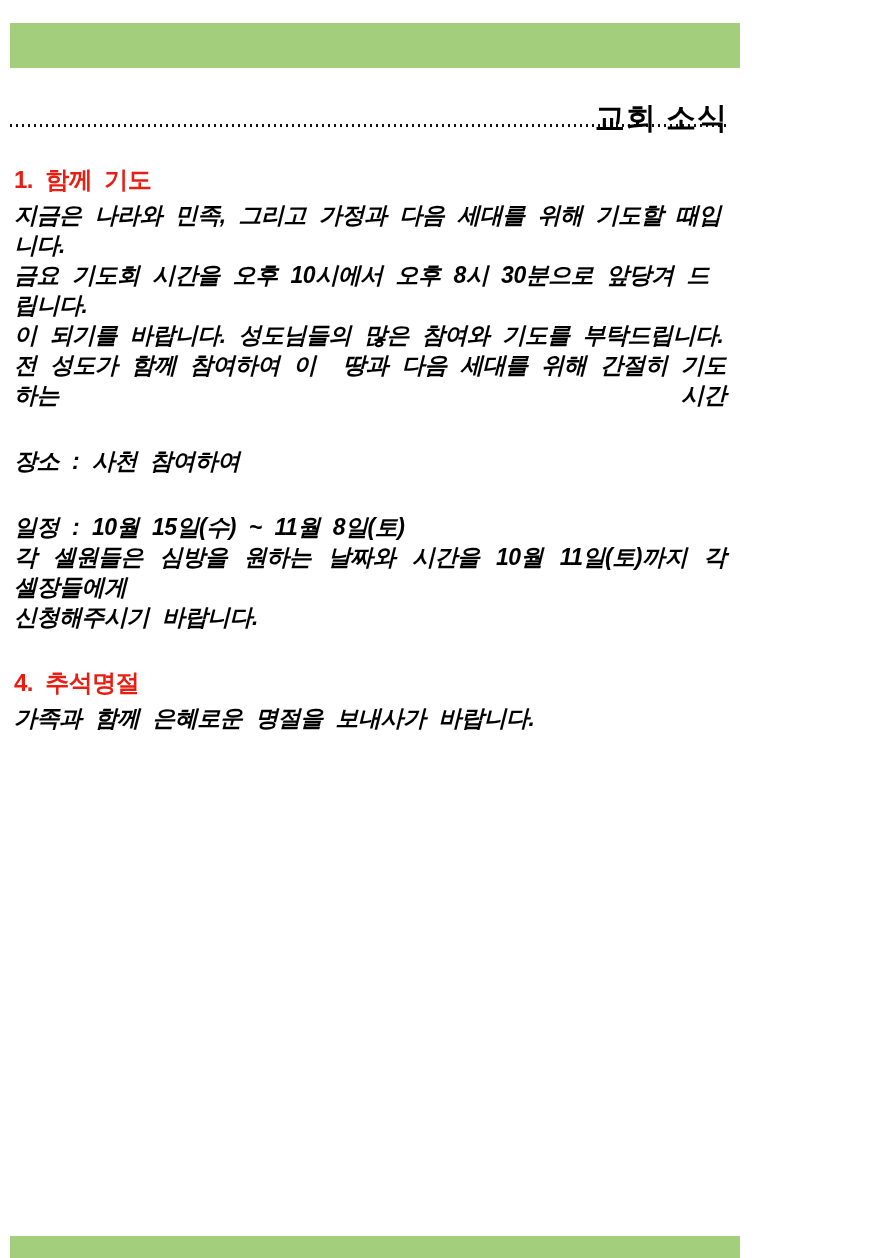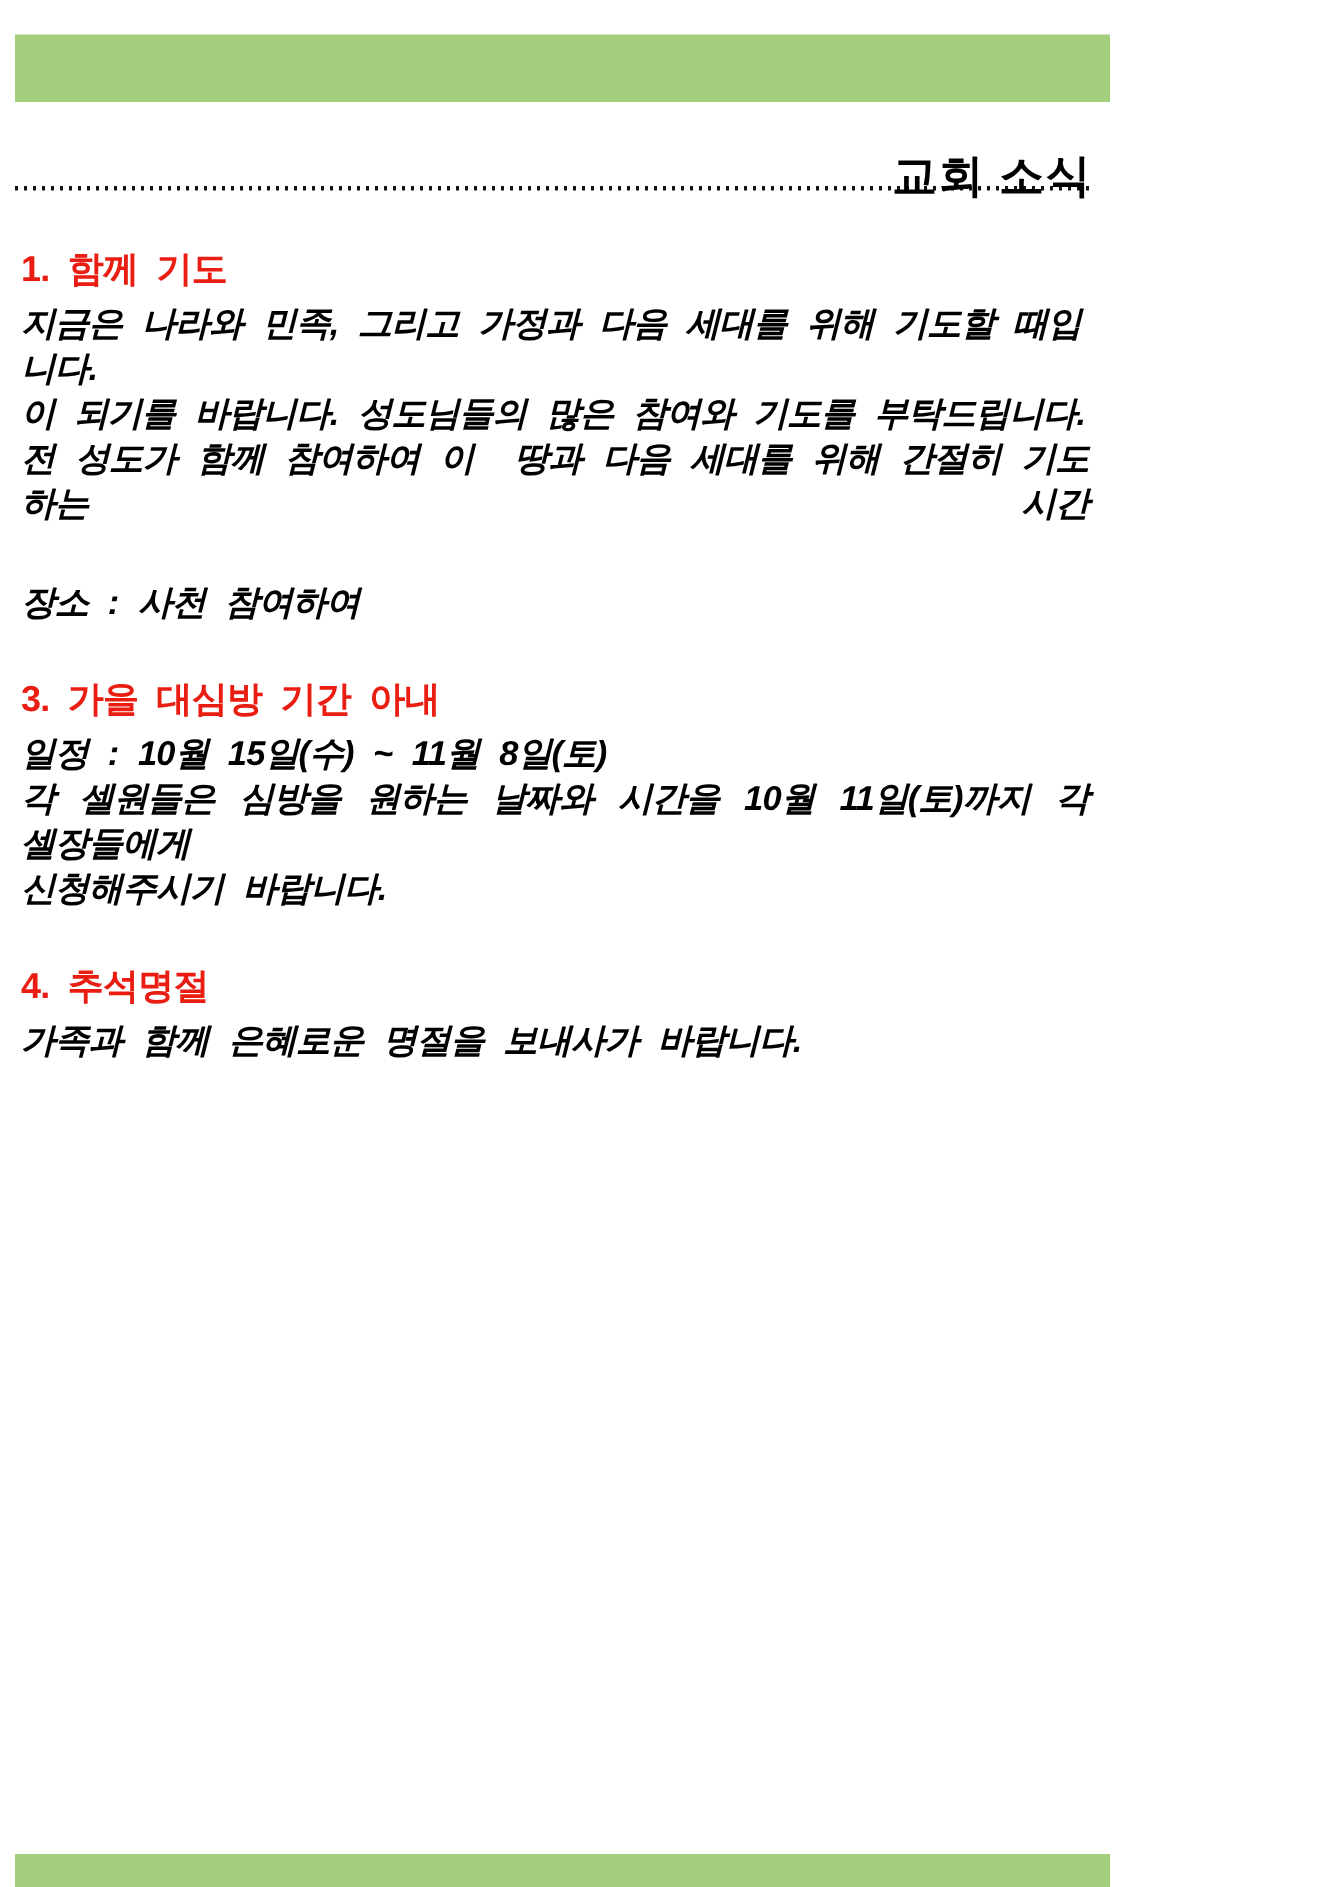--- a/index.html
+++ b/index.html
@@ -40,30 +40,30 @@
   <div class="title-row">
     <div class="dotline"></div>
     <h1 class="title">교회 소식</h1>
   </div>
 
   <div class="content">
 
     <section class="sec">
       <h2>1. 함께 기도</h2>
       <p class="ln">지금은 나라와 민족, 그리고 가정과 다음 세대를 위해 기도할 때입니다.</p>
+      <p class="ln">금요 기도회 시간을 오후 10시에서 오후 8시 30분으로 앞당겨 드립니다.</p>
       <p class="ln">이 되기를 바랍니다. 성도님들의 많은 참여와 기도를 부탁드립니다.</p>
       <p class="ln stretch">전 성도가 함께 참여하여 이&nbsp; 땅과 다음 세대를 위해 간절히 기도하는 시간</p>
     </section>
 
     <section class="sec">
       <p class="ln">장소 : 사천 참여하여</p>
     </section>
 
     <section class="sec">
-      <h2>3. 가을 대심방 기간 아내</h2>
       <p class="ln">일정 : 10월 15일(수) ~ 11월 8일(토)</p>
       <p class="ln stretch">각 셀원들은 심방을 원하는 날짜와 시간을 10월 11일(토)까지 각 셀장들에게</p>
       <p class="ln">신청해주시기 바랍니다.</p>
     </section>
 
     <section class="sec">
       <h2>4. 추석명절</h2>
       <p class="ln">가족과 함께 은혜로운 명절을 보내사가 바랍니다.</p>
     </section>
 

